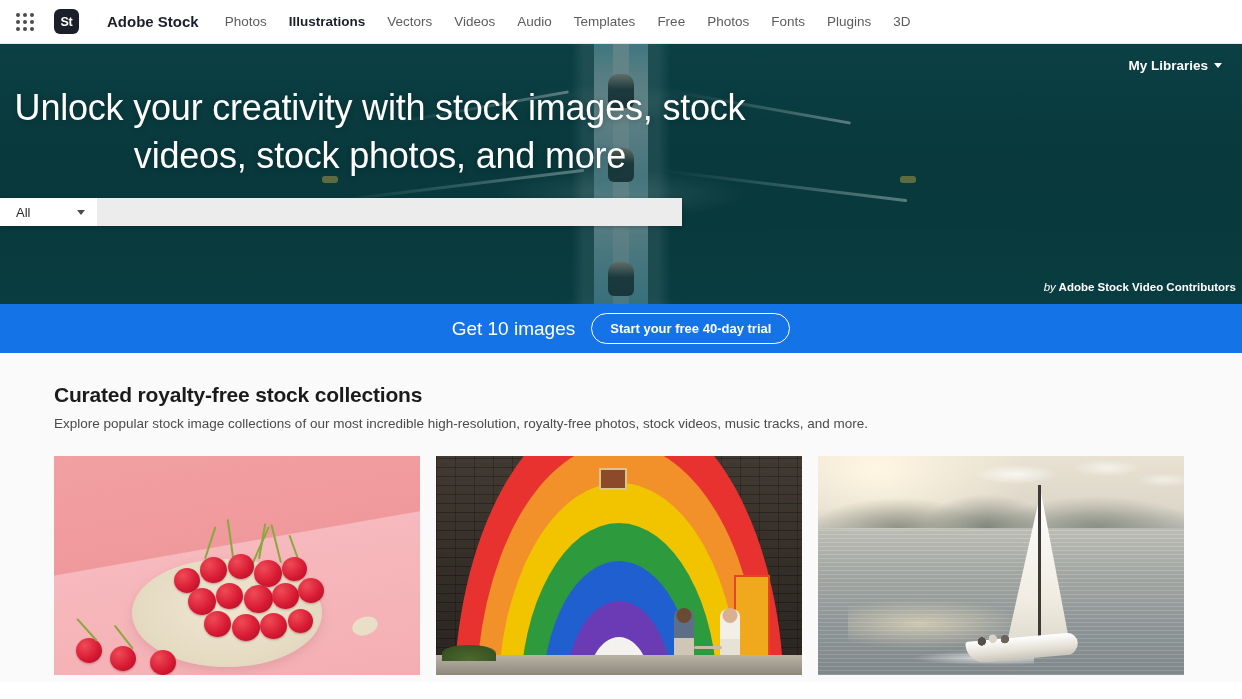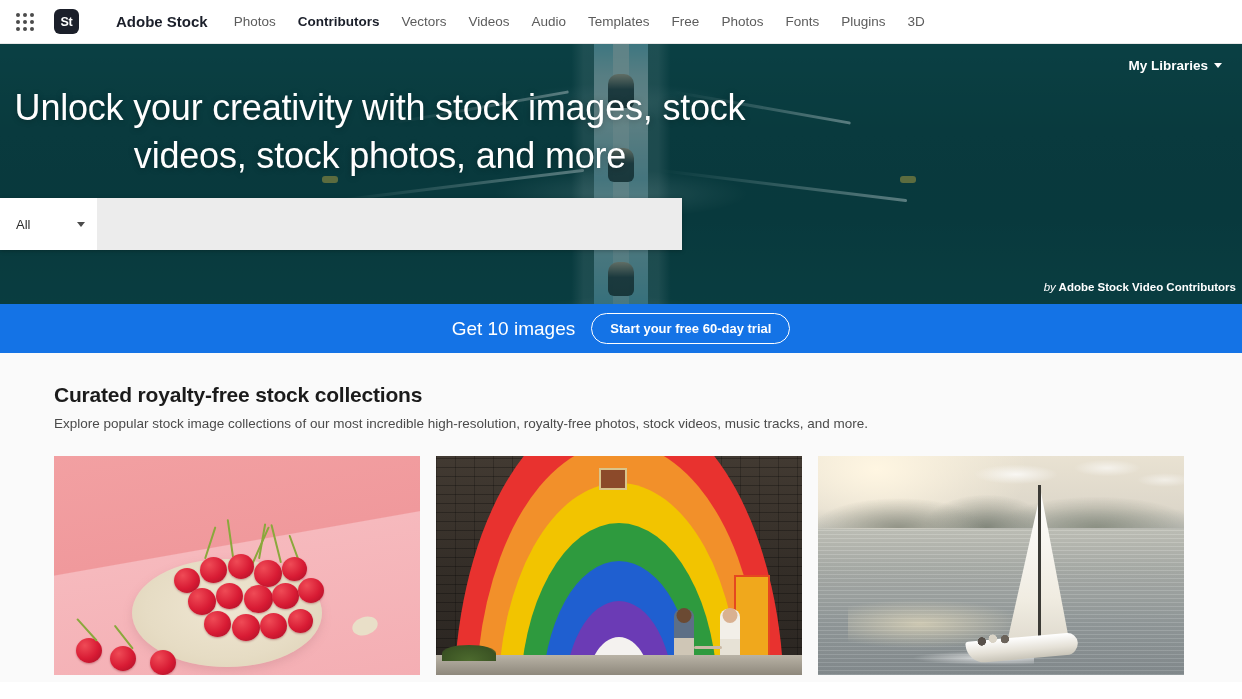--- a/index.html
+++ b/index.html
@@ -26,21 +26,21 @@
     display: grid;
     grid-template-columns: repeat(3, 4px);
     grid-template-rows: repeat(3, 4px);
     gap: 3px;
     justify-content: center;
     align-content: center;
     margin-right: 18px;
     cursor: pointer;
   }
   .app-grid i { display:block; width: 4px; height: 4px; border-radius: 50%; background: #4b4b4b; }
-  .brand { display: flex; align-items: center; gap: 9px; margin-right: 26px; cursor: pointer; }
+  .brand { display: flex; align-items: center; margin-right: 26px; cursor: pointer; }
   .brand-mark {
     width: 25px; height: 25px;
     background: #1b1f2a;
     border-radius: 6px;
     color: #fff;
     font-size: 12.5px;
     font-weight: bold;
     display: flex; align-items: center; justify-content: center;
     letter-spacing: -0.2px;
   }
@@ -166,21 +166,21 @@
     text-align: center;
     color: #ffffff;
     font-size: 36px;
     line-height: 1.34;
     font-weight: 400;
     letter-spacing: -0.2px;
     text-shadow: 0 1px 6px rgba(0,0,0,0.28);
   }
   .searchbar {
     margin-top: 18px;
-    width: 682px; height: 52px;
+    width: 682px; height: 28px;
     display: flex;
     background: #ececec;
     box-shadow: 0 1px 4px rgba(0,0,0,0.25);
   }
   .search-type {
     width: 97px;
     background: #ffffff;
     display: flex; align-items: center; justify-content: space-between;
     padding: 0 12px 0 16px;
     cursor: pointer;
@@ -445,21 +445,21 @@
       <i></i>
       <i></i>
       <i></i>
   </div>
   <div class="brand">
     <div class="brand-mark">St</div>
     <div class="brand-name">Adobe Stock</div>
   </div>
   <div class="navlinks">
     <div class="navlink">Photos</div>
-    <div class="navlink active">Contributors</div>
+    <div class="navlink active">Illustrations</div>
     <div class="navlink">Vectors</div>
     <div class="navlink">Videos</div>
     <div class="navlink">Audio</div>
     <div class="navlink">Templates</div>
     <div class="navlink">Free</div>
     <div class="navlink">Photos</div>
     <div class="navlink">Fonts</div>
     <div class="navlink">Plugins</div>
     <div class="navlink">3D</div>
   </div>
@@ -499,21 +499,21 @@
 
     <div class="attribution">
       <em>by</em>
       <span>Adobe Stock Video Contributors</span>
     </div>
   </div>
 </div>
 
 <div class="promo">
   <div class="promo-text">Get 10 images</div>
-  <button class="promo-btn">Start your free 60-day trial</button>
+  <button class="promo-btn">Start your free 40-day trial</button>
 </div>
 
 <div class="section">
   <div class="section-title">Curated royalty-free stock collections</div>
   <div class="section-sub">Explore popular stock image collections of our most incredible high-resolution, royalty-free photos, stock videos, music tracks, and more.</div>
 
   <div class="cards">
 
     <div class="card card-cherries">
       <div class="mesh-bag"></div>

